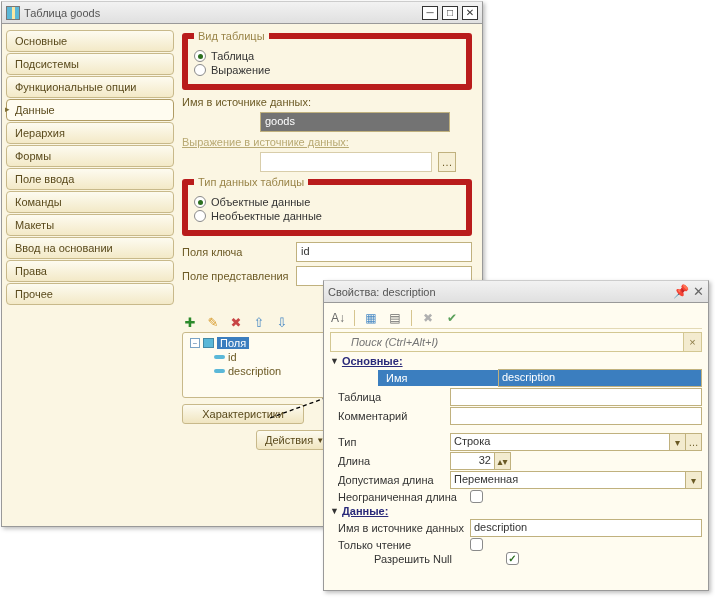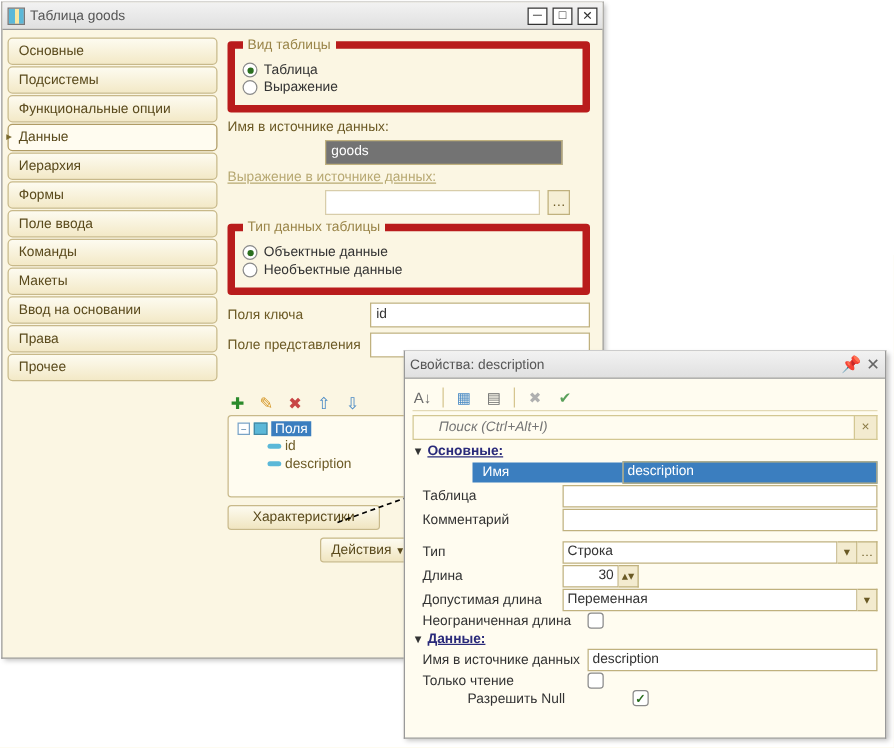--- a/index.html
+++ b/index.html
@@ -228,21 +228,21 @@
             <div class="pvin" style="flex:1;"><span>Строка</span></div>
             <div class="ddbtn">▾</div>
             <div class="ddbtn">…</div>
           </div>
         </div>
       </div>
     <div class="prop">
         <div class="pl">Длина</div>
         <div class="pv">
           <div class="sel-wrap">
-            <div class="pvin spin"><span>30</span></div>
+            <div class="pvin spin"><span>32</span></div>
             <div class="ddbtn">▴▾</div>
           </div>
         </div>
       </div>
     <div class="prop">
         <div class="pl">Допустимая длина</div>
         <div class="pv">
           <div class="sel-wrap">
             <div class="pvin" style="flex:1;"><span>Переменная</span></div>
             <div class="ddbtn">▾</div>

